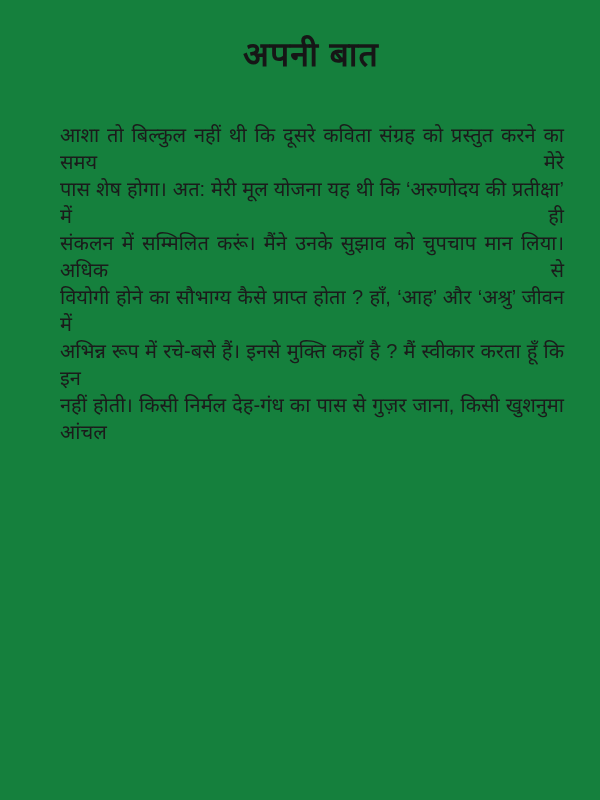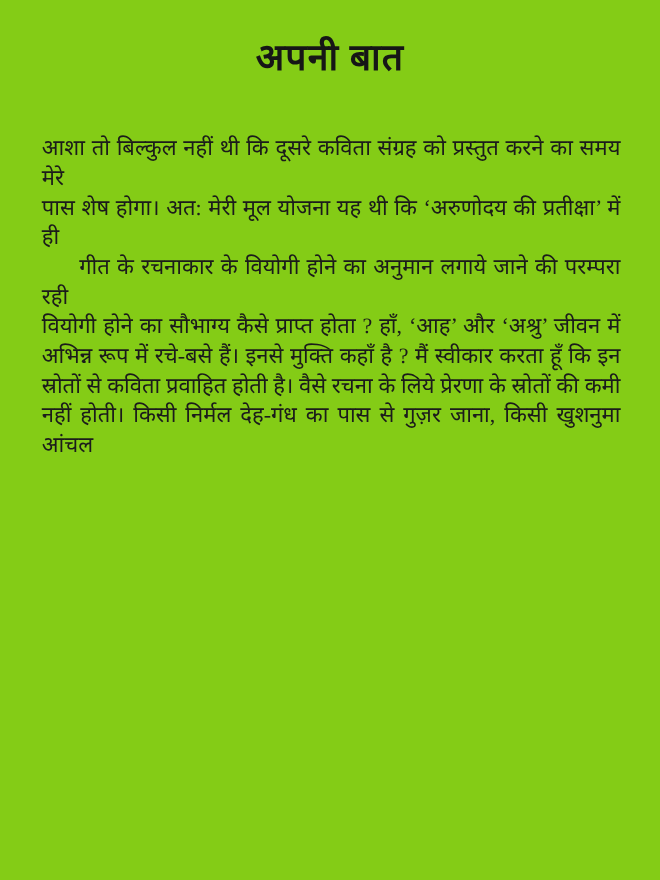--- a/index.html
+++ b/index.html
@@ -4,25 +4,26 @@
 <style>
   html, body {
     margin: 0;
     padding: 0;
     background: #ffffff;
   }
   .page {
     position: relative;
     width: 600px;
     height: 800px;
-    background: #84cc16;
+    background: #15803d;
     color: #1b1b1b;
-    font-family: Liberation Serif, serif;
+    font-family: Liberation Sans, sans-serif;
     overflow: hidden;
     box-sizing: border-box;
+    padding-left: 22px;
   }
   .title {
     margin: 0;
     padding-top: 30px;
     text-align: center;
     font-size: 34px;
     line-height: 48px;
     font-weight: 700;
     letter-spacing: 1px;
     color: #161616;
@@ -45,19 +46,18 @@
   }
 </style>
 </head>
 <body>
 
 <div class="page">
   <h1 class="title">अपनी बात</h1>
   <div class="body-text">
       <div class="line">आशा तो बिल्कुल नहीं थी कि दूसरे कविता संग्रह को प्रस्तुत करने का समय मेरे</div>
       <div class="line">पास शेष होगा। अत: मेरी मूल योजना यह थी कि ‘अरुणोदय की प्रतीक्षा’ में ही</div>
-      <div class="line indent">गीत के रचनाकार के वियोगी होने का अनुमान लगाये जाने की परम्परा रही</div>
+      <div class="line">संकलन में सम्मिलित करूं। मैंने उनके सुझाव को चुपचाप मान लिया। अधिक से</div>
       <div class="line">वियोगी होने का सौभाग्य कैसे प्राप्त होता ? हाँ, ‘आह’ और ‘अश्रु’ जीवन में</div>
       <div class="line">अभिन्न रूप में रचे-बसे हैं। इनसे मुक्ति कहाँ है ? मैं स्वीकार करता हूँ कि इन</div>
-      <div class="line">स्रोतों से कविता प्रवाहित होती है। वैसे रचना के लिये प्रेरणा के स्रोतों की कमी</div>
       <div class="line">नहीं होती। किसी निर्मल देह-गंध का पास से गुज़र जाना, किसी खुशनुमा आंचल</div>
     </div>
 </div>
 
 </body></html>

